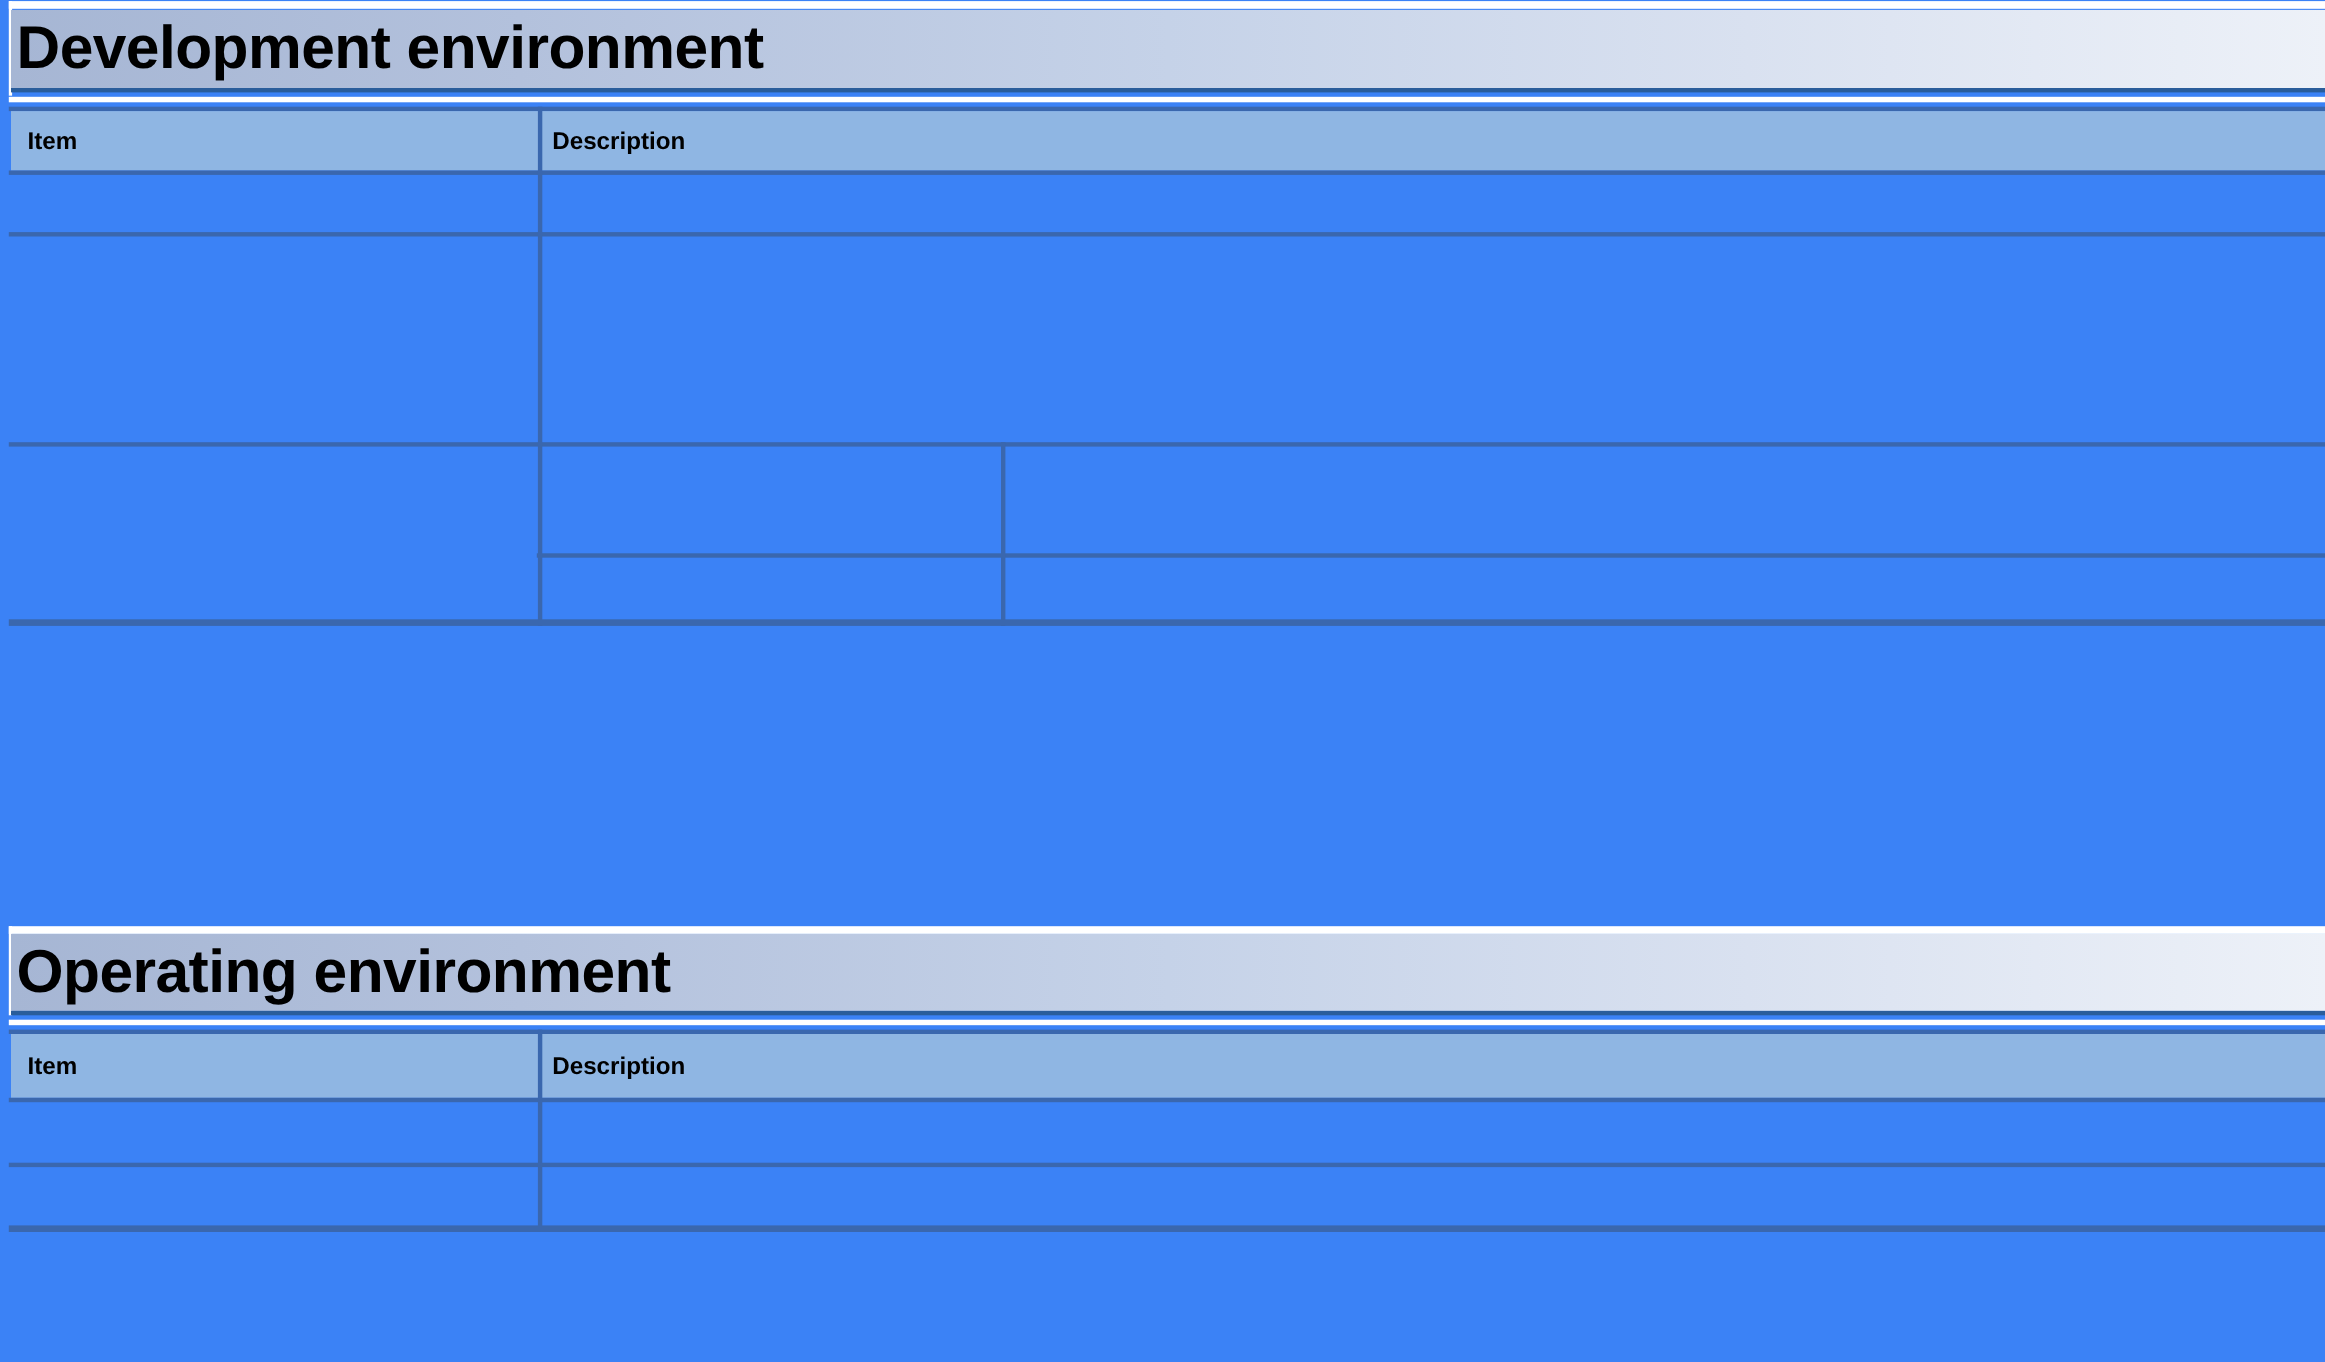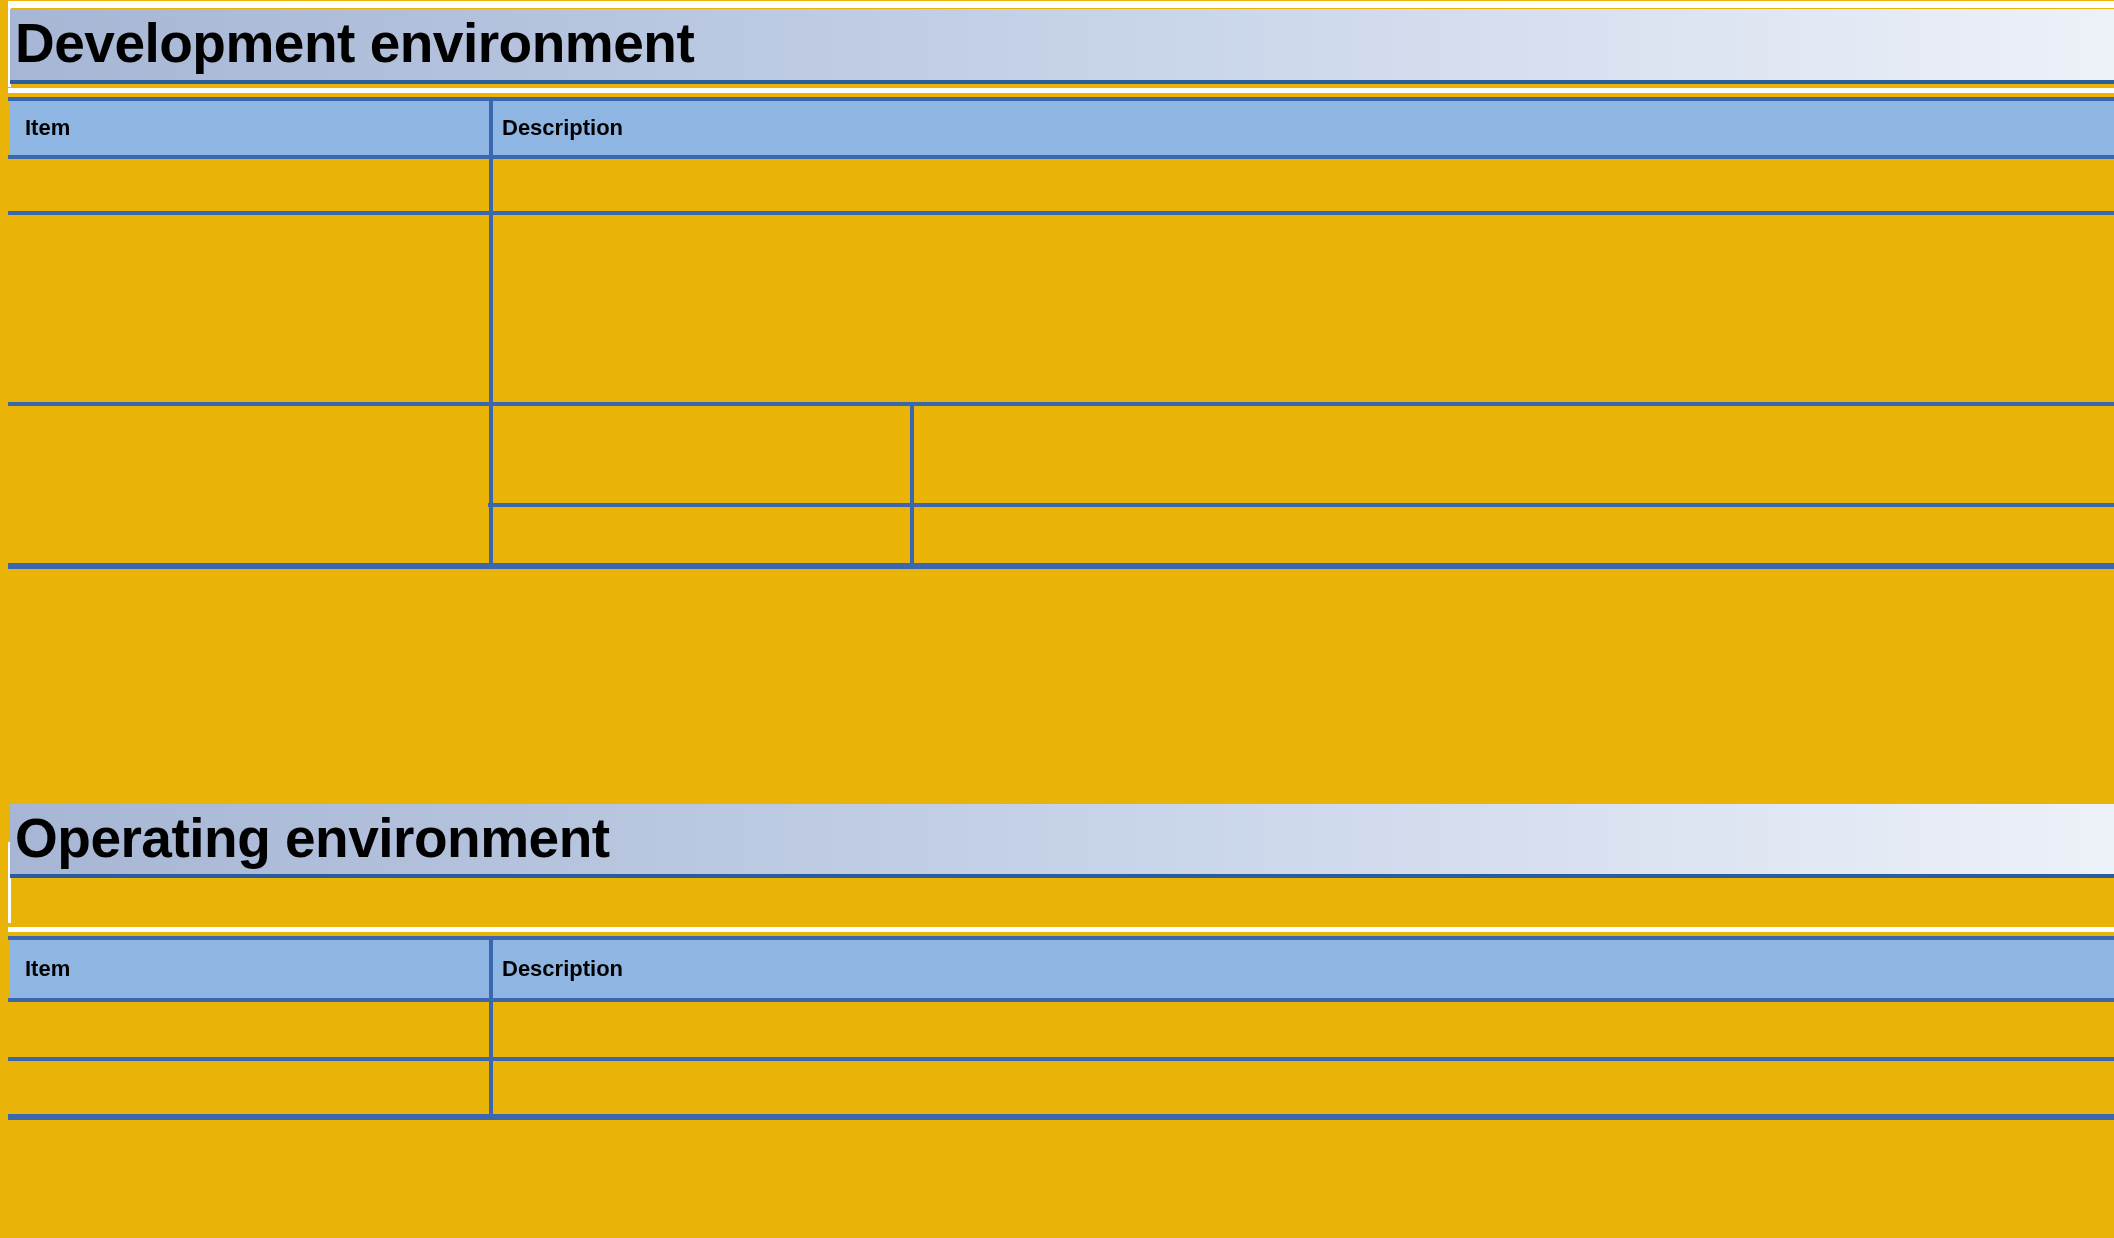--- a/index.html
+++ b/index.html
@@ -1,16 +1,16 @@
 <!DOCTYPE html>
 <html><head>
 <meta charset="utf-8">
 <style>
   html,body{margin:0;padding:0;background:#000;}
-  .page{position:relative;width:2114px;height:1238px;background:#eab308;overflow:hidden;
+  .page{position:relative;width:2114px;height:1238px;background:#3b82f6;overflow:hidden;
         font-family:"Liberation Sans","DejaVu Sans",sans-serif;}
   .abs{position:absolute;}
   .white{background:#ffffff;}
   .line{background:#3a67ae;}
   .band{background:linear-gradient(90deg,#a6b6d4 0%,#b3c1dc 22%,#c5d2e8 50%,#d9e1f0 75%,#edf1f8 100%);
         border-bottom:4px solid #2a5d9b;box-sizing:border-box;color:#000;}
   .band .t{display:block;font-size:55px;font-weight:bold;letter-spacing:-0.5px;padding-left:5px;
            white-space:nowrap;}
   .hdrbg{background:#8fb6e3;}
   .hdrcell{color:#000;font-size:22px;font-weight:bold;white-space:nowrap;box-sizing:border-box;}
@@ -54,21 +54,21 @@
 
     <div class="abs line" style="left:489px;top:97px;width:4px;height:472px;"></div>
     <div class="abs line" style="left:910px;top:402px;width:4px;height:167px;"></div>
     <div class="abs line" style="left:8px;top:563px;width:2106px;height:6px;"></div>
   </div>
 
   <div>
     <div class="abs white" style="left:8px;top:842px;width:2106px;height:7px;"></div>
     <div class="abs white" style="left:8px;top:842px;width:3px;height:81px;"></div>
 
-    <div class="abs band" style="left:10px;top:804px;width:2104px;height:74px;">
+    <div class="abs band" style="left:10px;top:849px;width:2104px;height:74px;">
       <span class="t" style="line-height:68px;">Operating environment</span>
     </div>
 
     <div class="abs white" style="left:8px;top:927px;width:2106px;height:5px;"></div>
 
     <div class="abs line" style="left:8px;top:936px;width:2106px;height:4px;"></div>
     <div class="abs hdrbg" style="left:10px;top:940px;width:2104px;height:58px;"></div>
     <div class="abs hdrcell" style="left:10px;top:940px;width:478px;height:58px;line-height:58px;padding-left:15px;">Item</div>
     <div class="abs hdrcell" style="left:493px;top:940px;width:800px;height:58px;line-height:58px;padding-left:9px;">Description</div>
     <div class="abs line" style="left:8px;top:998px;width:2106px;height:4px;"></div>

